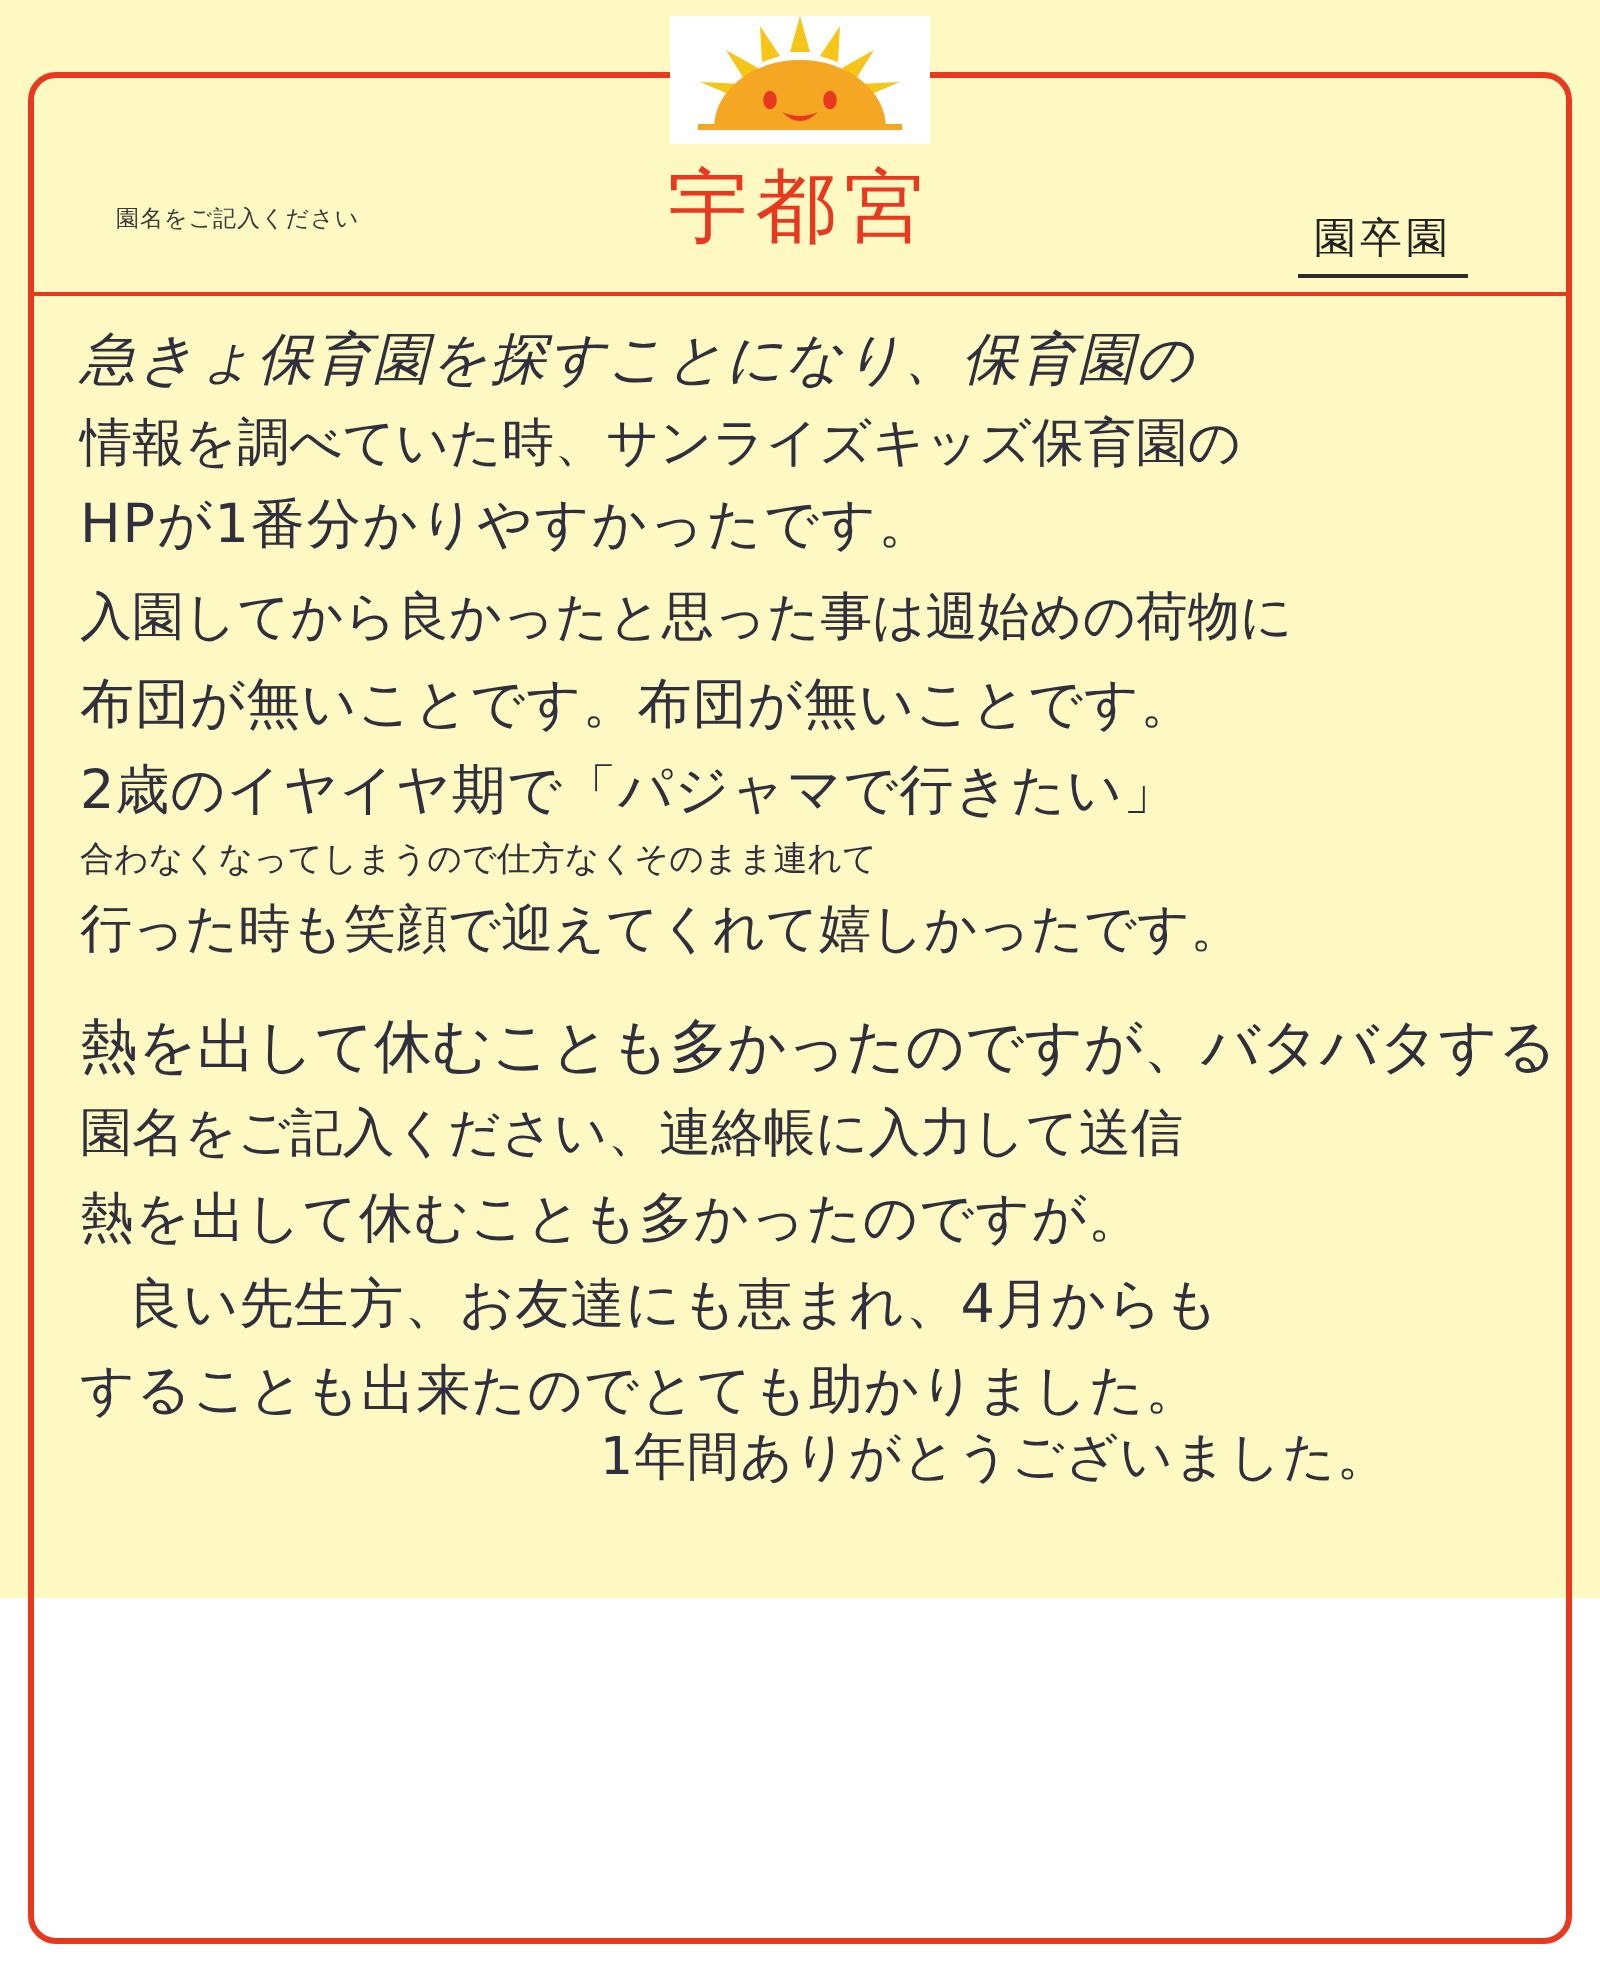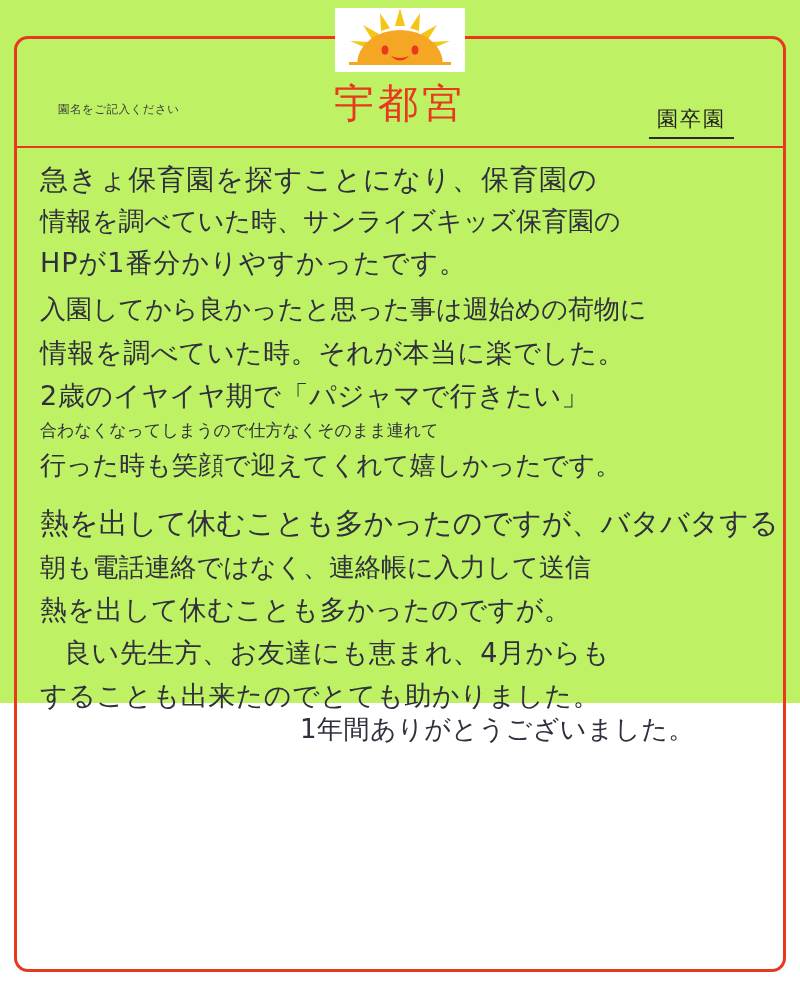--- a/index.html
+++ b/index.html
@@ -13,22 +13,22 @@
     position: relative;
     font-family: "DejaVu Sans", "Liberation Sans", sans-serif;
     overflow: hidden;
   }
 
   
   .sheet {
     position: absolute;
     left: 0; top: 0;
     width: 800px;
-    height: 703px;
-    background: #bef264;
+    height: 799px;
+    background: #fef9c3;
   }
   .sheet-border {
     position: absolute;
     left: 14px;
     top: 36px;
     width: 772px;
     height: 936px;
     border: 3px solid #e8381e;
     border-radius: 14px;
     box-sizing: border-box;
@@ -150,38 +150,38 @@
     <div class="kien-label">園名をご記入ください</div>
     <div class="school-name">宇都宮</div>
     <div class="grad-badge">園卒園</div>
   </div>
 
   <div class="header-rule"></div>
 
   <div class="body-text">
 
     <div class="block">
-      <div class="line" style="font-size:28px;line-height:1.55;letter-spacing:1px;">急きょ保育園を探すことになり、保育園の</div>
+      <div class="line" style="font-size:28px;line-height:1.55;letter-spacing:1px;font-style:italic;">急きょ保育園を探すことになり、保育園の</div>
       <div class="line" style="font-size:26px;line-height:1.6;letter-spacing:0px;font-family:Liberation Serif, serif;">情報を調べていた時、サンライズキッズ保育園の</div>
       <div class="line" style="font-size:27px;line-height:1.5;letter-spacing:1px;">HPが1番分かりやすかったです。</div>
     </div>
 
     <div class="block">
       <div class="line" style="font-size:26px;line-height:1.6;letter-spacing:0px;margin-top:6px;">入園してから良かったと思った事は週始めの荷物に</div>
-      <div class="line" style="font-size:27px;line-height:1.6;letter-spacing:0.5px;">情報を調べていた時。それが本当に楽でした。</div>
+      <div class="line" style="font-size:27px;line-height:1.6;letter-spacing:0.5px;">布団が無いことです。布団が無いことです。</div>
       <div class="line" style="font-size:27px;line-height:1.6;letter-spacing:0.5px;">2歳のイヤイヤ期で「パジャマで行きたい」</div>
       <div class="line" style="font-size:17px;line-height:1.6;letter-spacing:0px;">合わなくなってしまうので仕方なくそのまま連れて</div>
       <div class="line" style="font-size:26px;line-height:1.6;letter-spacing:0px;">行った時も笑顔で迎えてくれて嬉しかったです。</div>
     </div>
 
     <div class="gap"></div>
 
     <div class="block">
       <div class="line" style="font-size:29px;line-height:1.6;letter-spacing:0px;">熱を出して休むことも多かったのですが、バタバタする</div>
-      <div class="line" style="font-size:26px;line-height:1.6;letter-spacing:0px;">朝も電話連絡ではなく、連絡帳に入力して送信</div>
+      <div class="line" style="font-size:26px;line-height:1.6;letter-spacing:0px;">園名をご記入ください、連絡帳に入力して送信</div>
       <div class="line" style="font-size:27px;line-height:1.6;letter-spacing:0.5px;">熱を出して休むことも多かったのですが。</div>
       <div class="line" style="font-size:27px;line-height:1.6;letter-spacing:0.5px;margin-left:24px;">良い先生方、お友達にも恵まれ、4月からも</div>
       <div class="line" style="font-size:27px;line-height:1.55;letter-spacing:0.5px;">することも出来たのでとても助かりました。</div>
     </div>
 
     <div class="line" style="font-size:26px;line-height:1.5;letter-spacing:0.5px;margin-left:260px;margin-top:-6px;">1年間ありがとうございました。</div>
 
   </div>
 
 </div>

